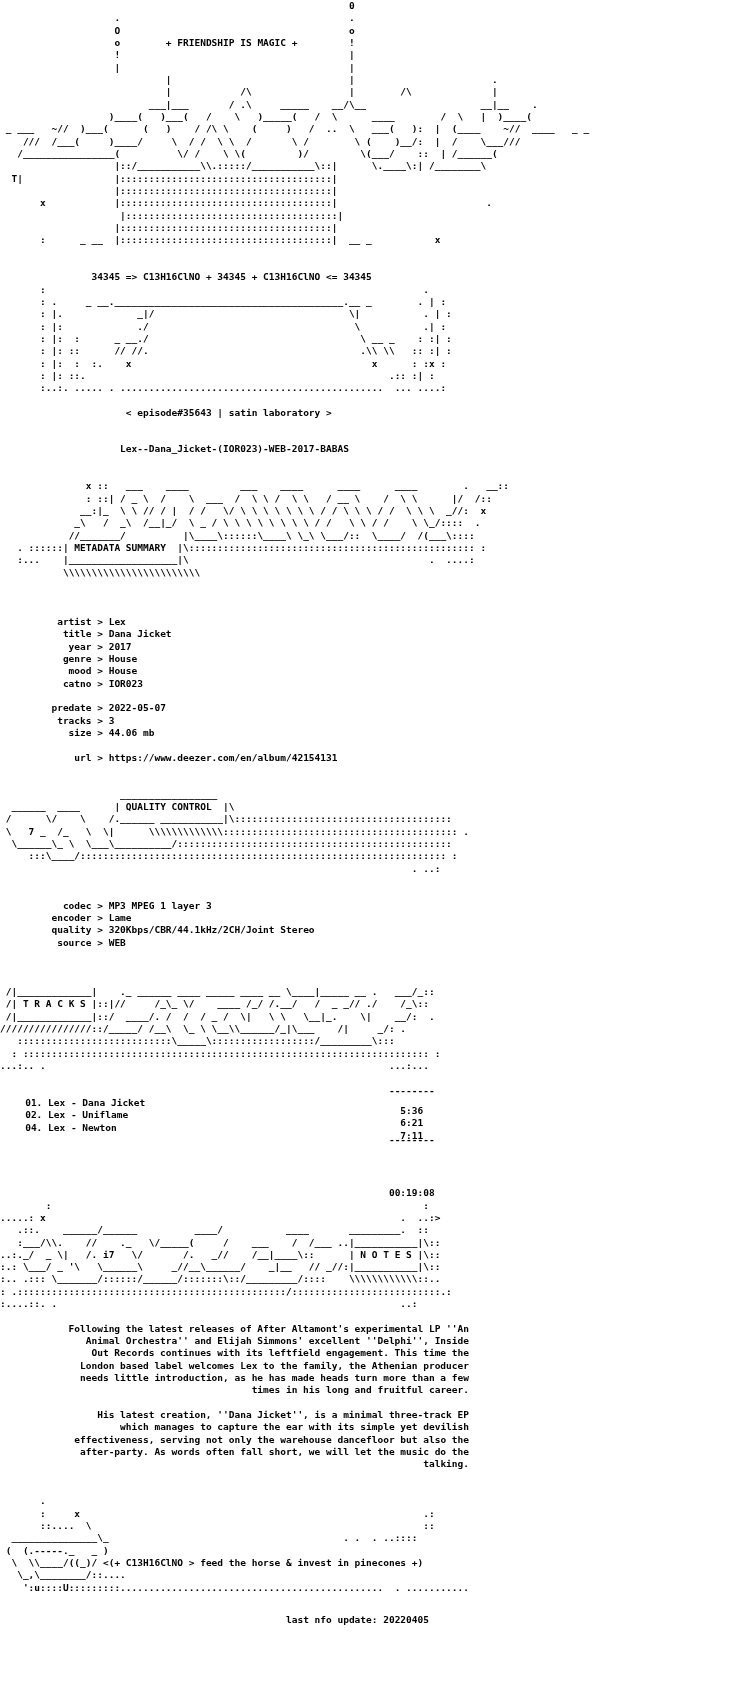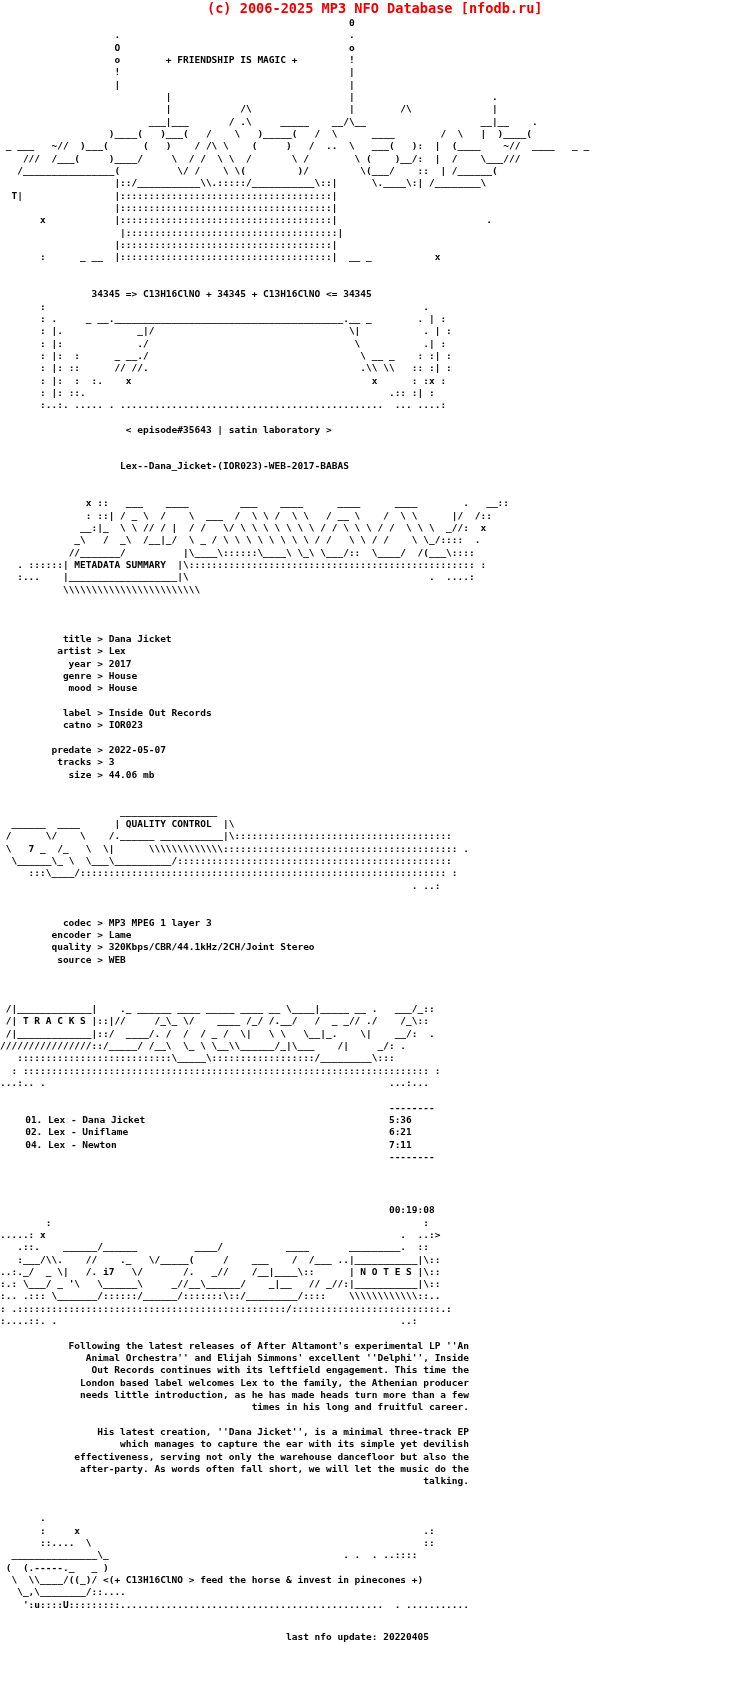--- a/index.html
+++ b/index.html
@@ -28,32 +28,31 @@
   .mt3{margin-top:36.99px;}
   .pad16{padding-left:16ch;}
   .pad21{padding-left:21ch;}
   .pad22{padding-left:22ch;margin-top:12px;}
   .pad50{padding-left:50ch;margin-top:20px;}
   .kv-label{display:inline-block;width:16ch;text-align:right;white-space:pre;}
   .kv-sep{white-space:pre;}
   .trk-row{position:relative;}
   .trk-no{padding-left:3ch;margin-left:8px;}
   .trk-title{padding-left:1ch;}
-  .trk-time{position:absolute;left:68ch;top:0;width:8ch;text-align:left;}
+  .trk-time{position:absolute;left:68ch;top:8px;width:8ch;text-align:center;}
   .trk-timehead{padding-left:72ch;}
   .trk-rule{padding-left:68ch;}
   .trk-total{padding-left:68ch;margin-top:41px;}
   .notes{width:82ch;text-align:right;}
 </style>
 </head>
 <body>
 
 <div>
 
-  <pre class="red-header">(c) 2006-2025 MP3 NFO Database [nfodb.ru]</pre>
 
   <pre class="nfo">                                                             0
                     .                                        .
                     O                                        o
                     o        + FRIENDSHIP IS MAGIC +         !
                     !                                        |
                     |                                        |
                              |                               |                        .
                              |            /\                 |        /\              |
                           ___|___       / .\     _____    __/\__                    __|__    .
@@ -88,30 +87,30 @@
   <pre class="nfo mt2">               x ::   ___    ____         ___    ____      ____      ____        .   __::
                : ::| / _ \  /    \  ___  /  \ \ /  \ \   / __ \    /  \ \      |/  /::
               __:|_  \ \ // / |  / /   \/ \ \ \ \ \ \ \ / / \ \ \ / /  \ \ \  _//:  x
              _\   /  _\  /__|_/  \ _ / \ \ \ \ \ \ \ \ / /   \ \ / /    \ \_/::::  .
             //_______/          |\____\::::::\____\ \_\ \___/::  \____/  /(___\::::
    . ::::::| METADATA SUMMARY  |\:::::::::::::::::::::::::::::::::::::::::::::::::: :
    :...    |___________________|\                                          .  ....:
            \\\\\\\\\\\\\\\\\\\\\\\\</pre>
 
   <div class="mt3">
+    <div class="line"><span class="kv-label">artist</span><span class="kv-sep"> &gt; </span><span>Lex</span></div>
     <div class="line"><span class="kv-label">title</span><span class="kv-sep"> &gt; </span><span>Dana Jicket</span></div>
-    <div class="line"><span class="kv-label">artist</span><span class="kv-sep"> &gt; </span><span>Lex</span></div>
     <div class="line"><span class="kv-label">year</span><span class="kv-sep"> &gt; </span><span>2017</span></div>
     <div class="line"><span class="kv-label">genre</span><span class="kv-sep"> &gt; </span><span>House</span></div>
     <div class="line"><span class="kv-label">mood</span><span class="kv-sep"> &gt; </span><span>House</span></div>
-    <div class="line mt1"><span class="kv-label">label</span><span class="kv-sep"> &gt; </span><span>Inside Out Records</span></div>
     <div class="line"><span class="kv-label">catno</span><span class="kv-sep"> &gt; </span><span>IOR023</span></div>
     <div class="line mt1"><span class="kv-label">predate</span><span class="kv-sep"> &gt; </span><span>2022-05-07</span></div>
     <div class="line"><span class="kv-label">tracks</span><span class="kv-sep"> &gt; </span><span>3</span></div>
     <div class="line"><span class="kv-label">size</span><span class="kv-sep"> &gt; </span><span>44.06 mb</span></div>
+    <div class="line mt1"><span class="kv-label">url</span><span class="kv-sep"> &gt; </span><span>https://www.deezer.com/en/album/42154131</span></div>
   </div>
 
   <pre class="nfo mt2">                     _________________
   ______  ____      | QUALITY CONTROL  |\
  /      \/    \    /.______ ___________|\::::::::::::::::::::::::::::::::::::::
  \   7 _  /_   \  \|      \\\\\\\\\\\\\::::::::::::::::::::::::::::::::::::::::: .
   \______\_ \  \___\__________/::::::::::::::::::::::::::::::::::::::::::::::::
      :::\____/:::::::::::::::::::::::::::::::::::::::::::::::::::::::::::::::: :
                                                                         . ..:</pre>
 

